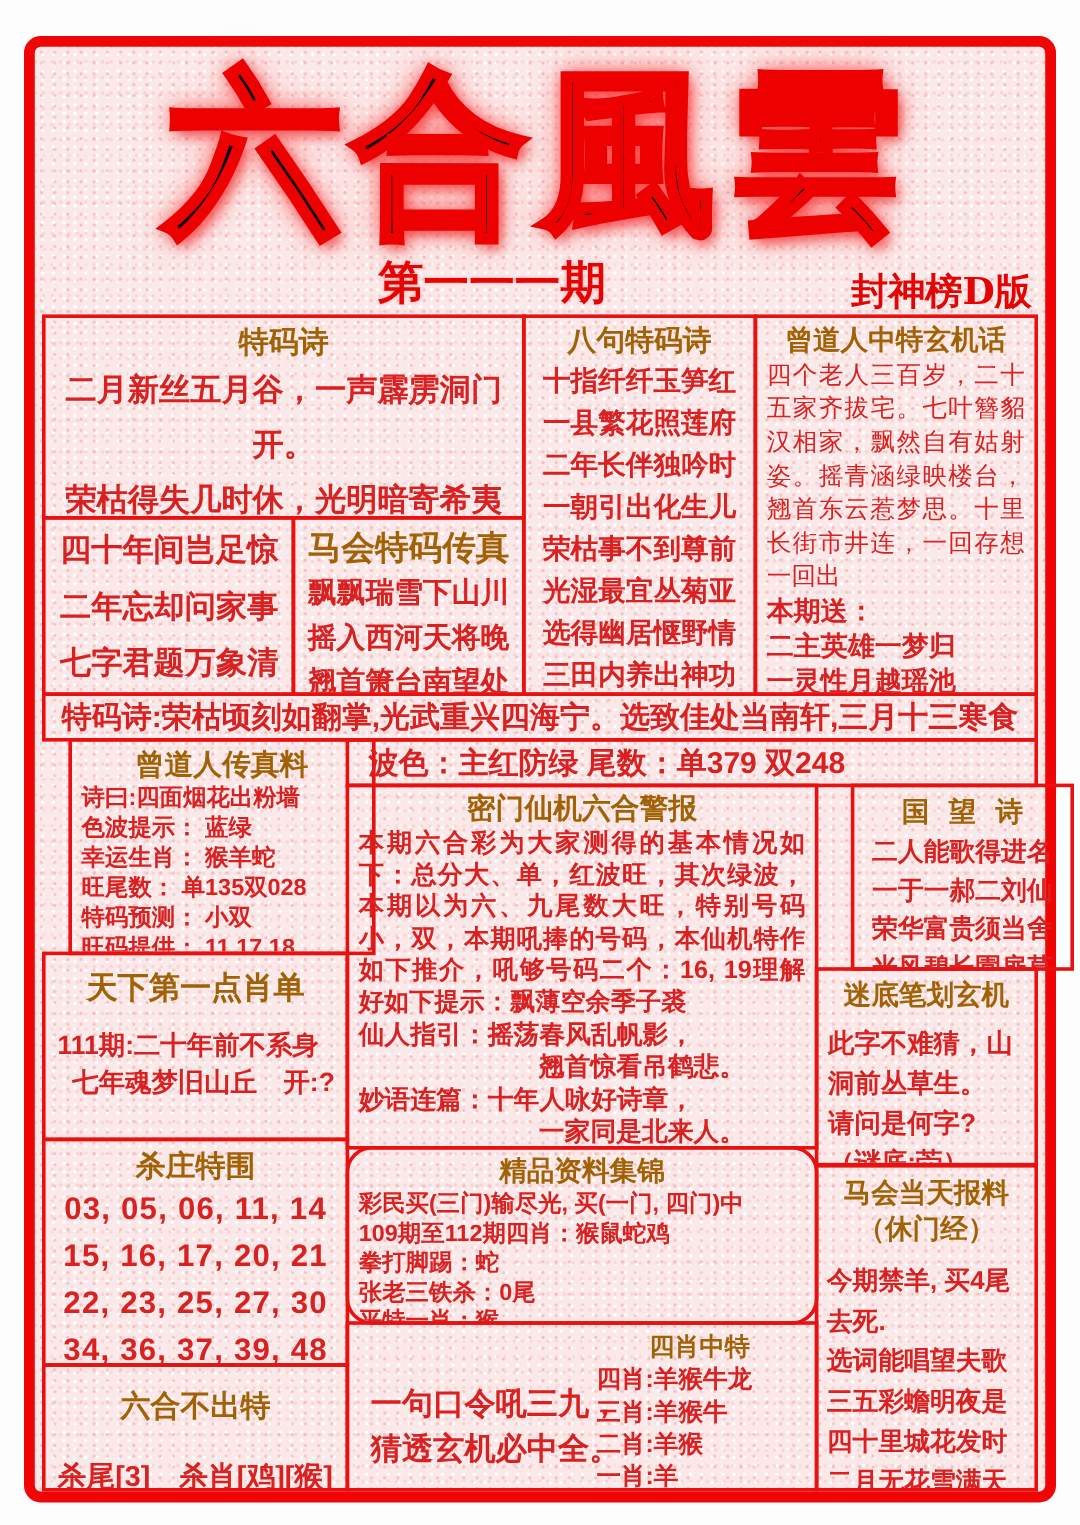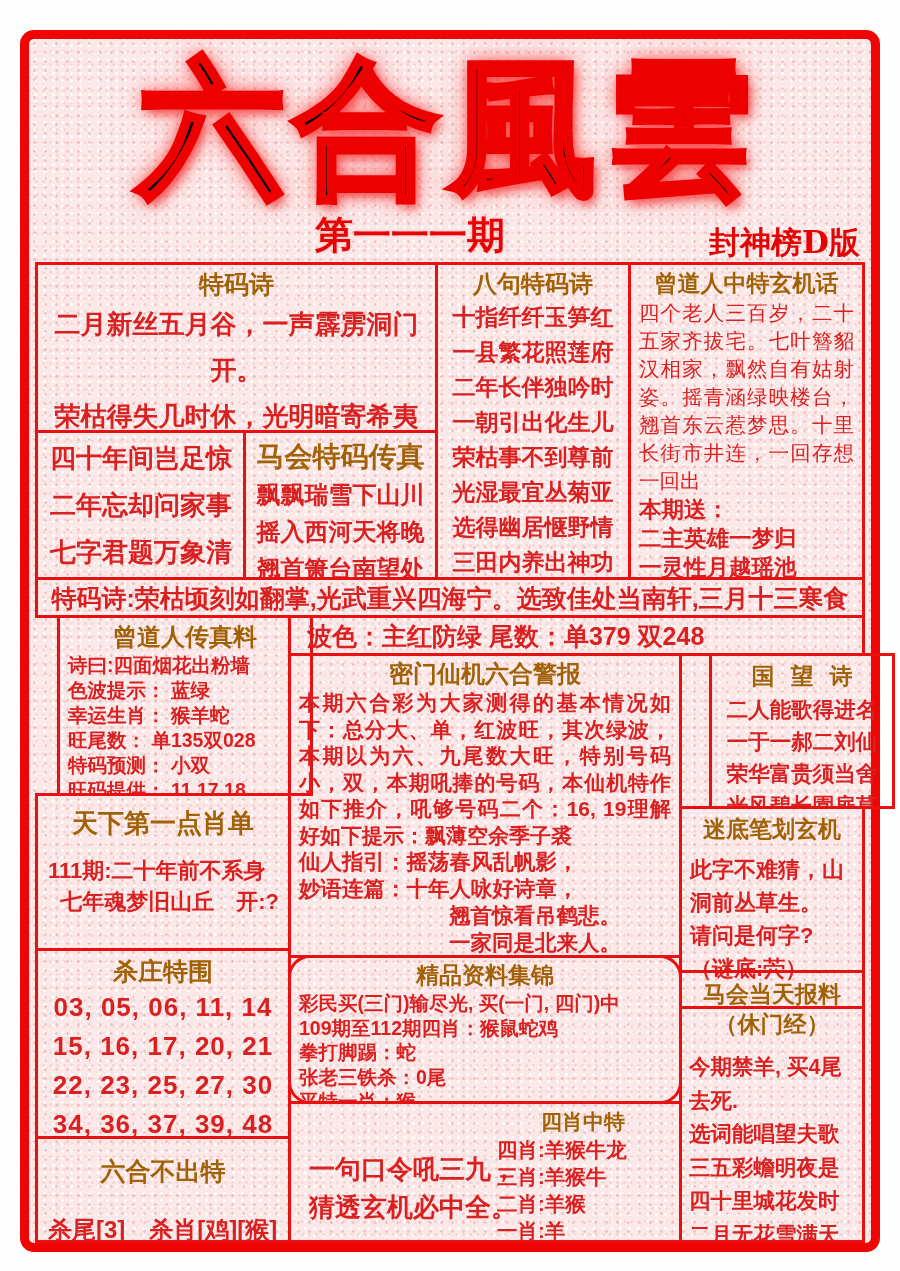--- a/index.html
+++ b/index.html
@@ -72,21 +72,21 @@
   .box-m{left:288px;top:1101px;width:394px;height:142px;}
   .box-m .slogan{position:absolute;left:18px;top:46px;}
   .box-m .slogan .ln{font-size:26px;line-height:38px;}
   .box-m .sx{position:absolute;right:10px;top:4px;width:172px;}
   .box-m .sx .bt{font-size:21px;text-align:center;}
   .box-m .sx .ln{font-size:20.5px;line-height:27px;}
   
   .box-n{left:709px;top:653px;width:186px;height:156px;padding-top:5px;}
   .box-n .bt{font-size:23px;letter-spacing:16px;text-indent:16px;margin-bottom:2px;}
   .box-n .ln{font-size:21.5px;line-height:32px;text-align:center;}
-  .box-o{left:679px;top:806px;width:186px;height:203px;padding:5px 8px;}
+  .box-o{left:679px;top:806px;width:186px;height:166px;padding:5px 8px;}
   .box-o .bt{font-size:23px;margin-bottom:8px;}
   .box-o .ln{font-size:22px;line-height:33px;}
   .box-p{left:679px;top:970px;width:186px;height:273px;padding-top:6px;}
   .box-p .bt{font-size:23px;line-height:30px;}
   .box-p .lines{margin-top:12px;padding-left:7px;}
   .box-p .ln{font-size:21.5px;line-height:33.5px;}
 </style>
 </head>
 <body>
 
@@ -171,22 +171,22 @@
   </div>
 
   <div class="bx strip2">
     <div class="ln">波色：主红防绿 尾数：单379 双248</div>
   </div>
 
   <div class="bx box-k">
     <div class="bt">密门仙机六合警报</div>
     <div class="body">本期六合彩为大家测得的基本情况如下：总分大、单，红波旺，其次绿波，本期以为六、九尾数大旺，特别号码小，双，本期吼捧的号码，本仙机特作如下推介，吼够号码二个：16, 19理解好如下提示：飘薄空余季子裘</div>
     <div class="ln">仙人指引：摇荡春风乱帆影，</div>
+    <div class="ln ind">翘首惊看吊鹤悲。</div>
     <div class="ln">妙语连篇：十年人咏好诗章，</div>
-    <div class="ln ind">翘首惊看吊鹤悲。</div>
     <div class="ln ind">一家同是北来人。</div>
   </div>
 
   <div class="bx box-l">
     <div class="bt">精品资料集锦</div>
     <div class="ln">彩民买(三门)输尽光, 买(一门, 四门)中</div>
     <div class="ln">109期至112期四肖：猴鼠蛇鸡</div>
     <div class="ln">拳打脚踢：蛇</div>
     <div class="ln">张老三铁杀：0尾</div>
     <div class="ln">平特一肖：猴</div>

